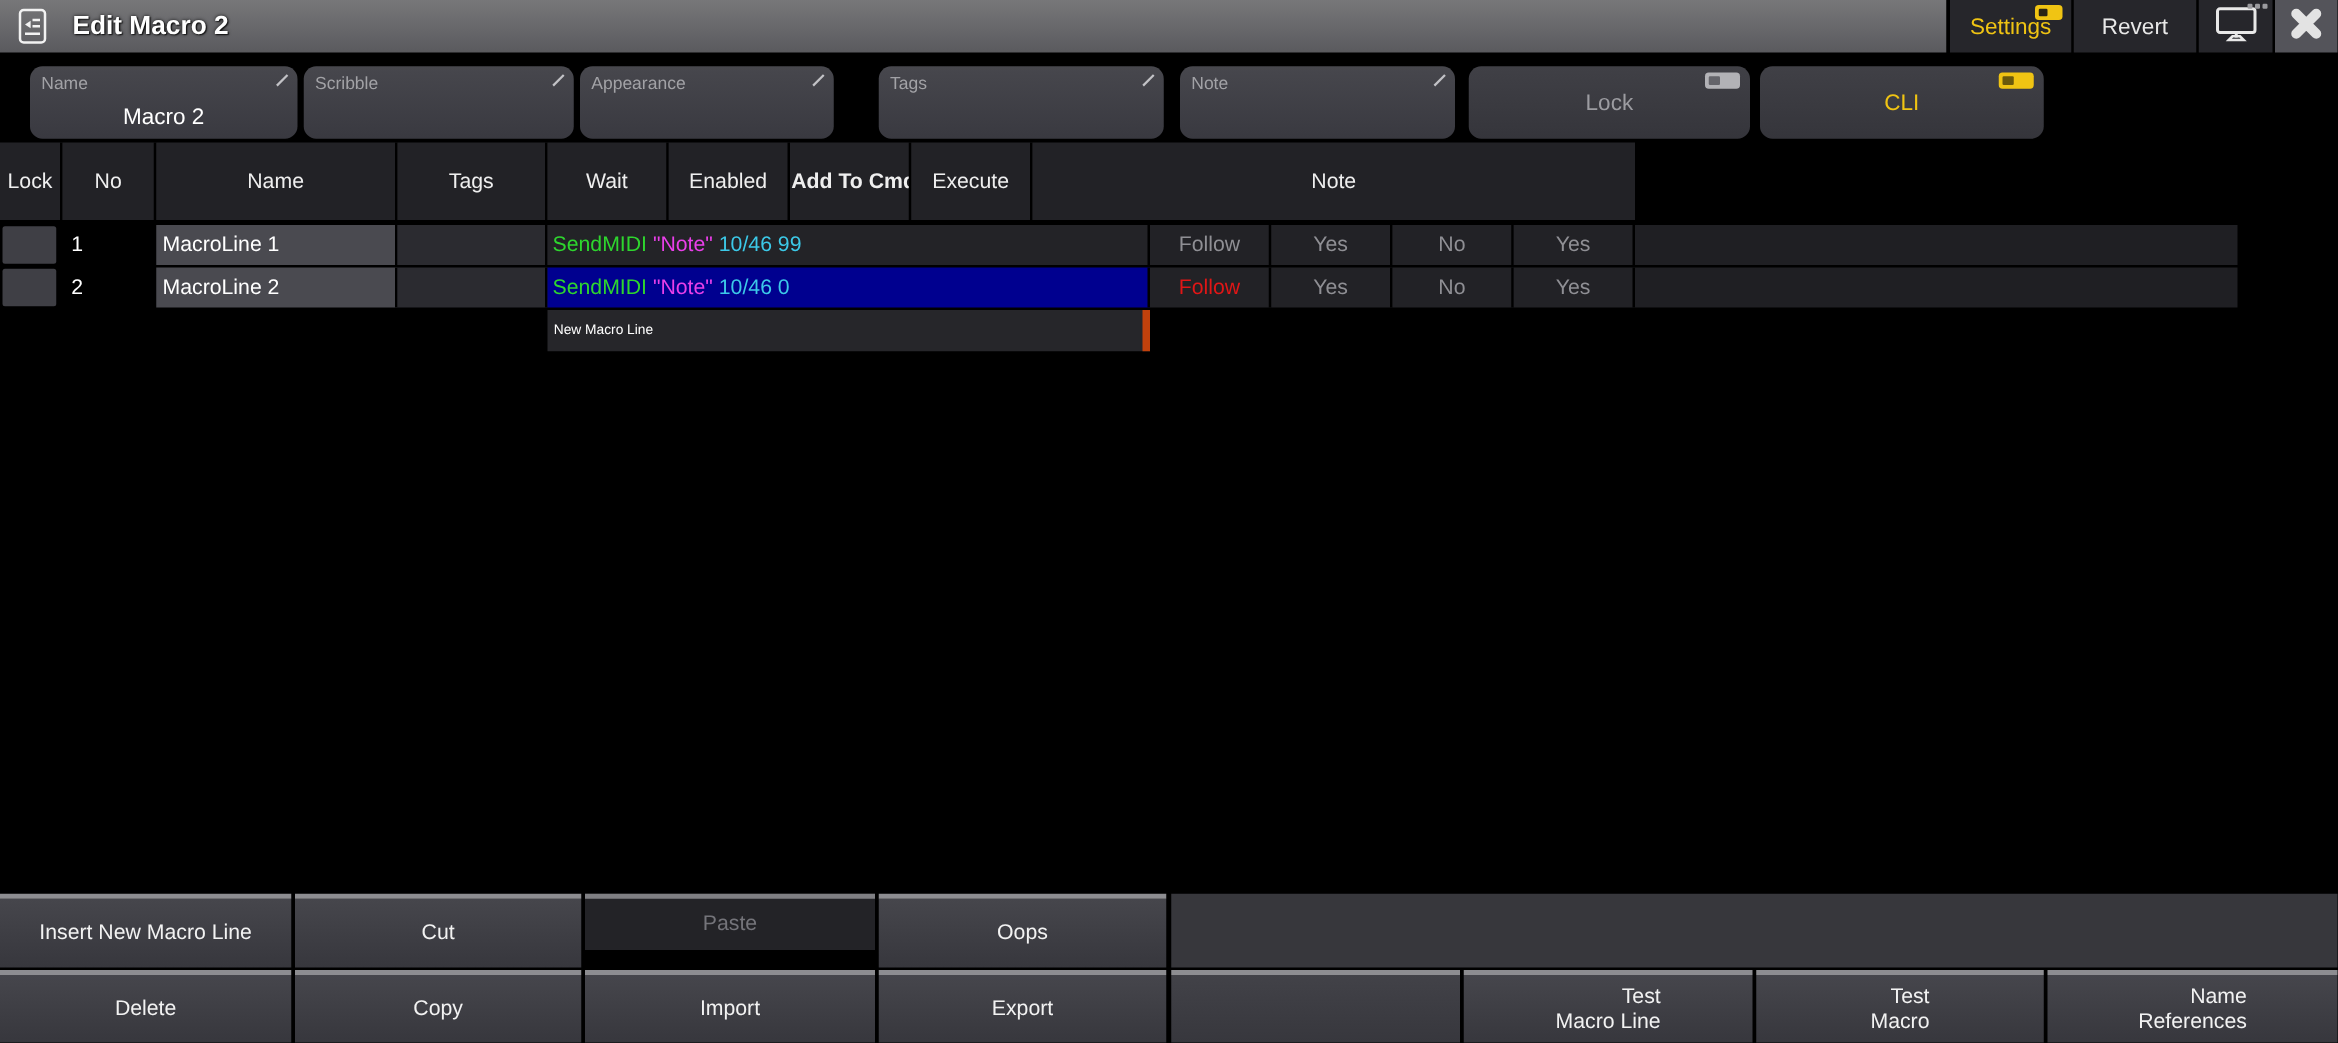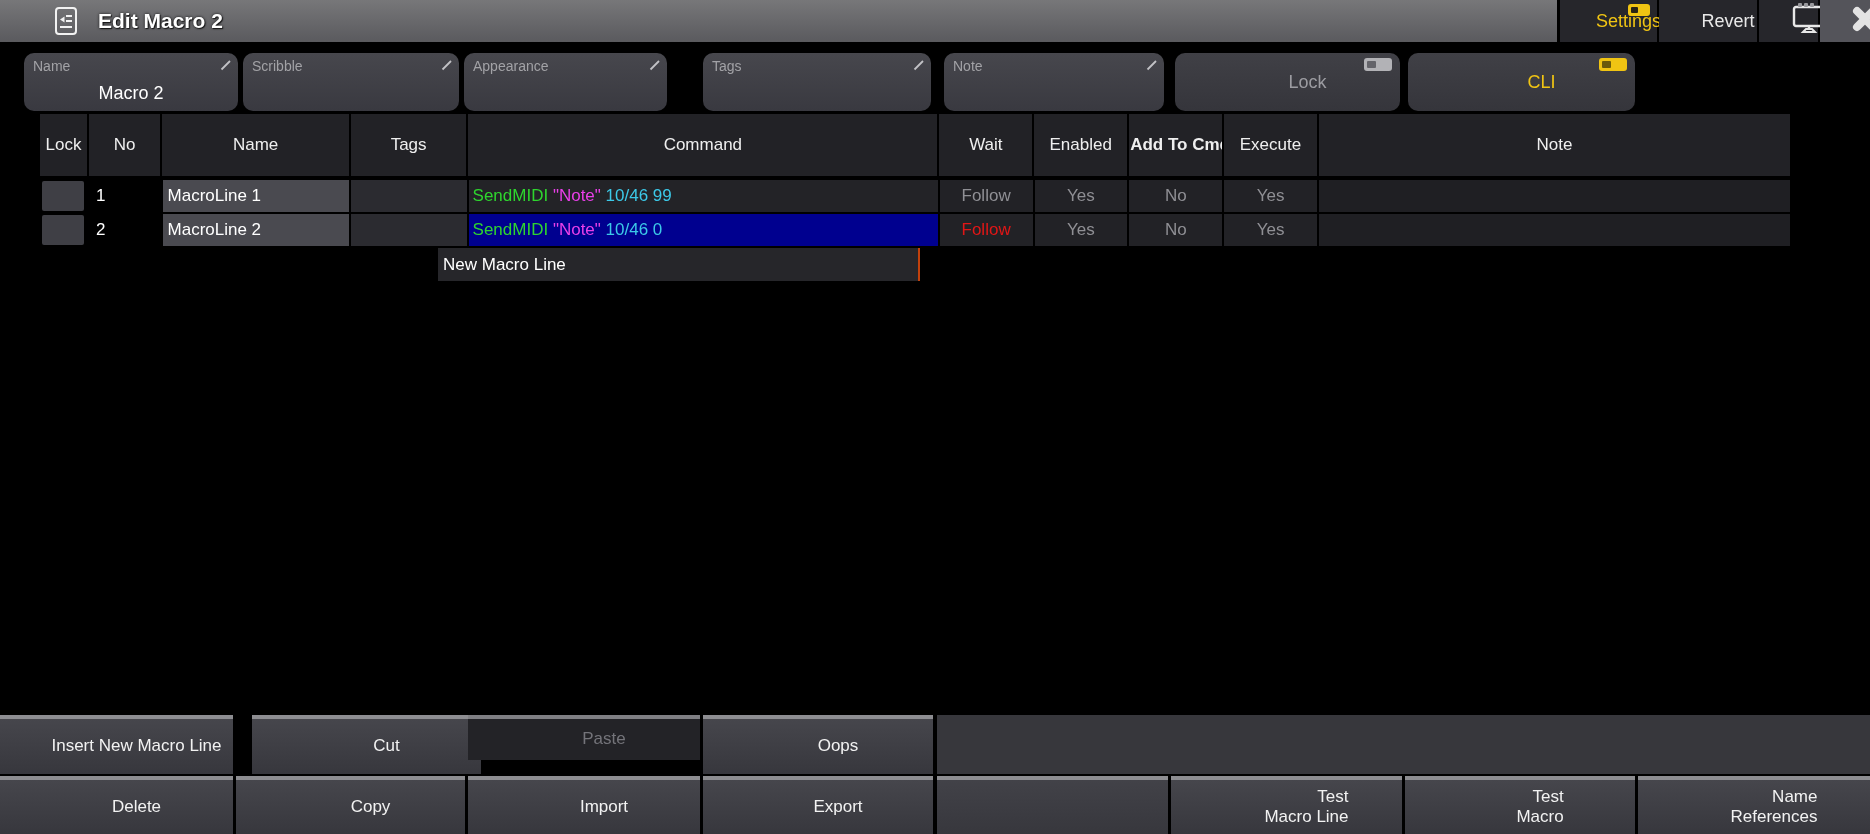--- a/index.html
+++ b/index.html
@@ -1,18 +1,18 @@
 <!DOCTYPE html>
 <html style="--accent_yellow: #f0c413; --cmd_green: #2ed52e; --cmd_magenta: #e93fe9; --cmd_cyan: #3cc9e8; --selection_blue: #00008f; --wait_red: #e01616;"><head>
 <meta charset="utf-8">
 <style>
   html,body{margin:0;padding:0;background:#000;}
   body{width:1870px;height:834px;position:relative;overflow:hidden;
        font-family:"Liberation Sans", sans-serif;color:#fff;}
-  .abs{position:absolute;box-sizing:border-box;padding-left:40px;}
+  .abs{position:absolute;box-sizing:border-box;}
 
   
   .titlebar{left:0;top:0;width:1870px;height:42px;background:#000;}
   .titlebar-main{left:0;top:0;width:1557px;height:42px;
     background:linear-gradient(#777779,#5a5a5e);display:flex;align-items:center;}
   .title-icon{margin-left:14px;display:flex;align-items:center;}
   .title-text{margin-left:20px;font-size:21px;font-weight:bold;color:#fff;
     text-shadow:0 0 3px rgba(0,0,0,.85),1px 1px 1px rgba(0,0,0,.7);}
   .tb-btn{top:0;height:42px;background:#26262b;display:flex;align-items:center;
     justify-content:center;font-size:18px;color:#e8e8e8;}
@@ -50,21 +50,21 @@
   .c-no{background:#000;color:#fff;padding-left:7px;}
   .c-name{background:#4a4a50;color:#fff;padding-left:5px;}
   .c-tags{background:#2b2b30;}
   .c-cmd{background:#232327;padding-left:4px;}
   .c-dim{background:#222226;color:#8f8f94;text-align:center;}
   .c-note{background:#1f1f23;}
   .selected{background:var(--selection_blue) !important;}
   .alert{color:var(--wait_red) !important;}
   .seg-g{color:var(--cmd_green);} .seg-m{color:var(--cmd_magenta);} .seg-c{color:var(--cmd_cyan);}
   .newline-cell{left:438px;top:248px;width:482px;height:33px;background:#26262a;
-    border-right:2px solid #c2410c;font-size:17px;line-height:33px;padding-left:5px;color:#fff;}
+    border-right:6px solid #c2410c;font-size:11px;line-height:33px;padding-left:5px;color:#fff;}
 
   
   .act-btn{background:linear-gradient(#46464c,#37373d);border-top:4px solid #8d8d91;
     color:#f2f2f2;font-size:17px;display:flex;align-items:center;justify-content:center;
     text-align:right;line-height:1.2;}
   .act-btn.disabled{background:#232327;color:#74747a;border-top-color:#7f7f83;}
   .act-btn.blank{background:linear-gradient(#424248,#37373d);}
   .dead-panel{background:#37373c;}
 </style>
 </head>
@@ -176,21 +176,20 @@
   <span class="toggle-ind" style="top:5px;right:8px;width:28px;height:13px;background:var(--accent_yellow);">
     <span class="dot" style="left:3px;top:3px;width:9px;height:7px;background:#6b5a0c;"></span>
   </span>
 </div>
 
 <div class="abs tbl-row thead">
   <div class="cell w-lock">Lock</div>
   <div class="cell w-no">No</div>
   <div class="cell w-name">Name</div>
   <div class="cell w-tags">Tags</div>
-  <div class="cell w-cmd">Command</div>
   <div class="cell w-sm">Wait</div>
   <div class="cell w-sm">Enabled</div>
   <div class="cell w-sm w-addcmd-label">Add To Cmd</div>
   <div class="cell w-sm">Execute</div>
   <div class="cell w-note">Note</div>
 </div>
 
 <div class="abs tbl-row drow" style="top:180px;">
   <div class="cell w-lock c-lockcell">
       <div class="lock-pad"></div>
@@ -223,21 +222,21 @@
   <div class="cell w-sm c-dim">No</div>
   <div class="cell w-sm c-dim">Yes</div>
   <div class="cell w-note c-note"></div>
 </div>
 
 <div class="abs newline-cell">New Macro Line</div>
 
 <div class="abs act-btn" style="left:0;top:715px;width:233px;height:59px;">
   <span>Insert New Macro Line</span>
 </div>
-<div class="abs act-btn" style="left:236px;top:715px;width:229px;height:59px;margin-left:16px;">
+<div class="abs act-btn" style="left:236px;top:715px;width:229px;height:59px;">
   <span>Cut</span>
 </div>
 <div class="abs act-btn disabled" style="left:468px;top:715px;width:232px;height:45px;">
   <span>Paste</span>
 </div>
 <div class="abs act-btn" style="left:703px;top:715px;width:230px;height:59px;">
   <span>Oops</span>
 </div>
 <div class="abs dead-panel" style="left:937px;top:715px;width:933px;height:59px;"></div>
 

